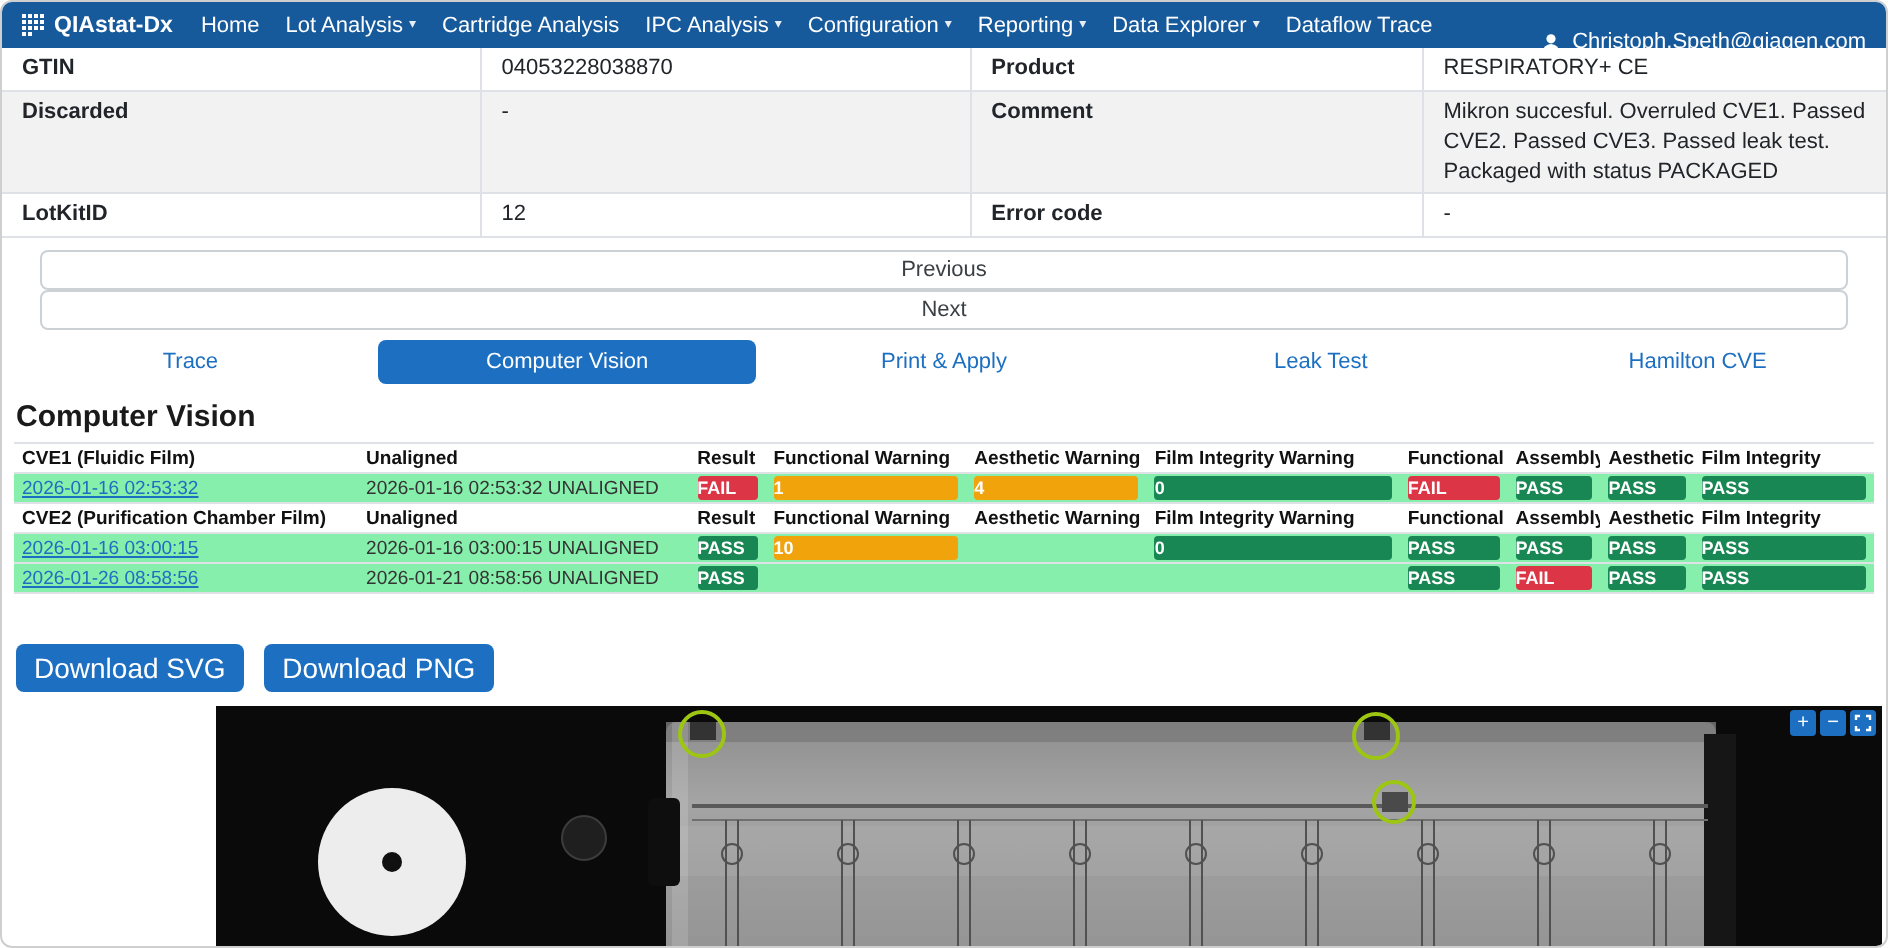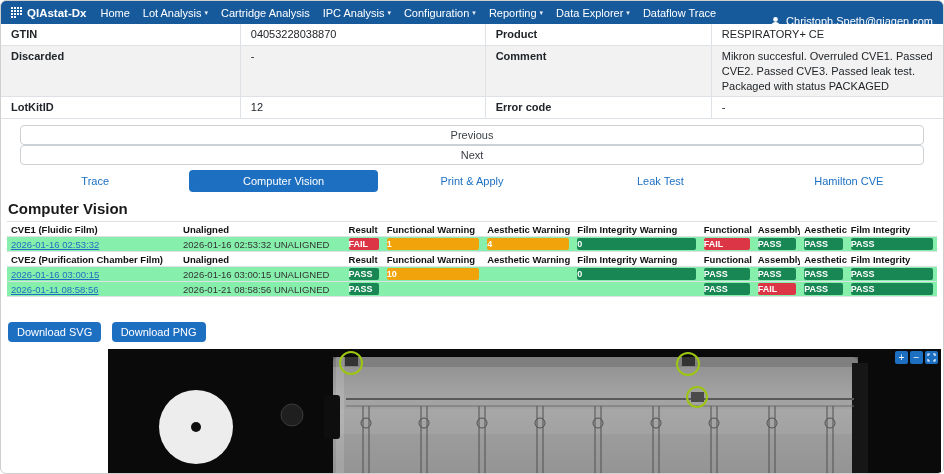--- a/index.html
+++ b/index.html
@@ -42,21 +42,21 @@
   .cve .drow td { background: #86efac; color: #333; }
   .ts-link { color: #1d6fc2; text-decoration: underline; cursor: pointer; }
   .badge { display: block; width: 100%; color: #fff; font-weight: 700; font-size: 9px; line-height: 12px; height: 12px; border-radius: 2px; }
   .badge-pass { background: #198754; }
   .badge-fail { background: #dc3545; }
   .badge-warn { background: #f0a30a; }
   .badge-none { visibility: hidden; }
 
   
   .downloads { margin: 25px 0 0 7px; }
-  .dl-btn { background: #1d6fc2; border: none; color: #fff; font-size: 11px; padding: 4px 9px; border-radius: 4px; margin-right: 6px; font-family: inherit; cursor: pointer; }
+  .dl-btn { background: #1d6fc2; border: none; color: #fff; font-size: 14px; padding: 4px 9px; border-radius: 4px; margin-right: 6px; font-family: inherit; cursor: pointer; }
 
   
   .image-wrap { position: relative; margin: 7px 0 0 107px; width: 833px; height: 167px; }
   .img-toolbar { position: absolute; top: 2px; right: 3px; display: flex; gap: 2px; z-index: 2; }
   .img-btn { width: 13px; height: 13px; background: #1d6fc2; color: #fff; border: none; border-radius: 2px; font-size: 10px; padding: 0; cursor: pointer; display: flex; align-items: center; justify-content: center; line-height: 1; }
 </style>
 </head>
 <body>
 
 <div class="viewport">
@@ -256,21 +256,21 @@
           </td>
       <td>
             <span class="badge badge-pass">PASS</span>
           </td>
       <td>
             <span class="badge badge-pass">PASS</span>
           </td>
     </tr>
 
     <tr class="drow">
-      <td><a class="ts-link">2026-01-11 08:58:56</a></td>
+      <td><a class="ts-link">2026-01-26 08:58:56</a></td>
       <td>2026-01-21 08:58:56 UNALIGNED</td>
       <td>
             <span class="badge badge-pass">PASS</span>
           </td>
       <td>
             <span class="badge badge-none"></span>
           </td>
       <td>
             <span class="badge badge-none"></span>
           </td>

